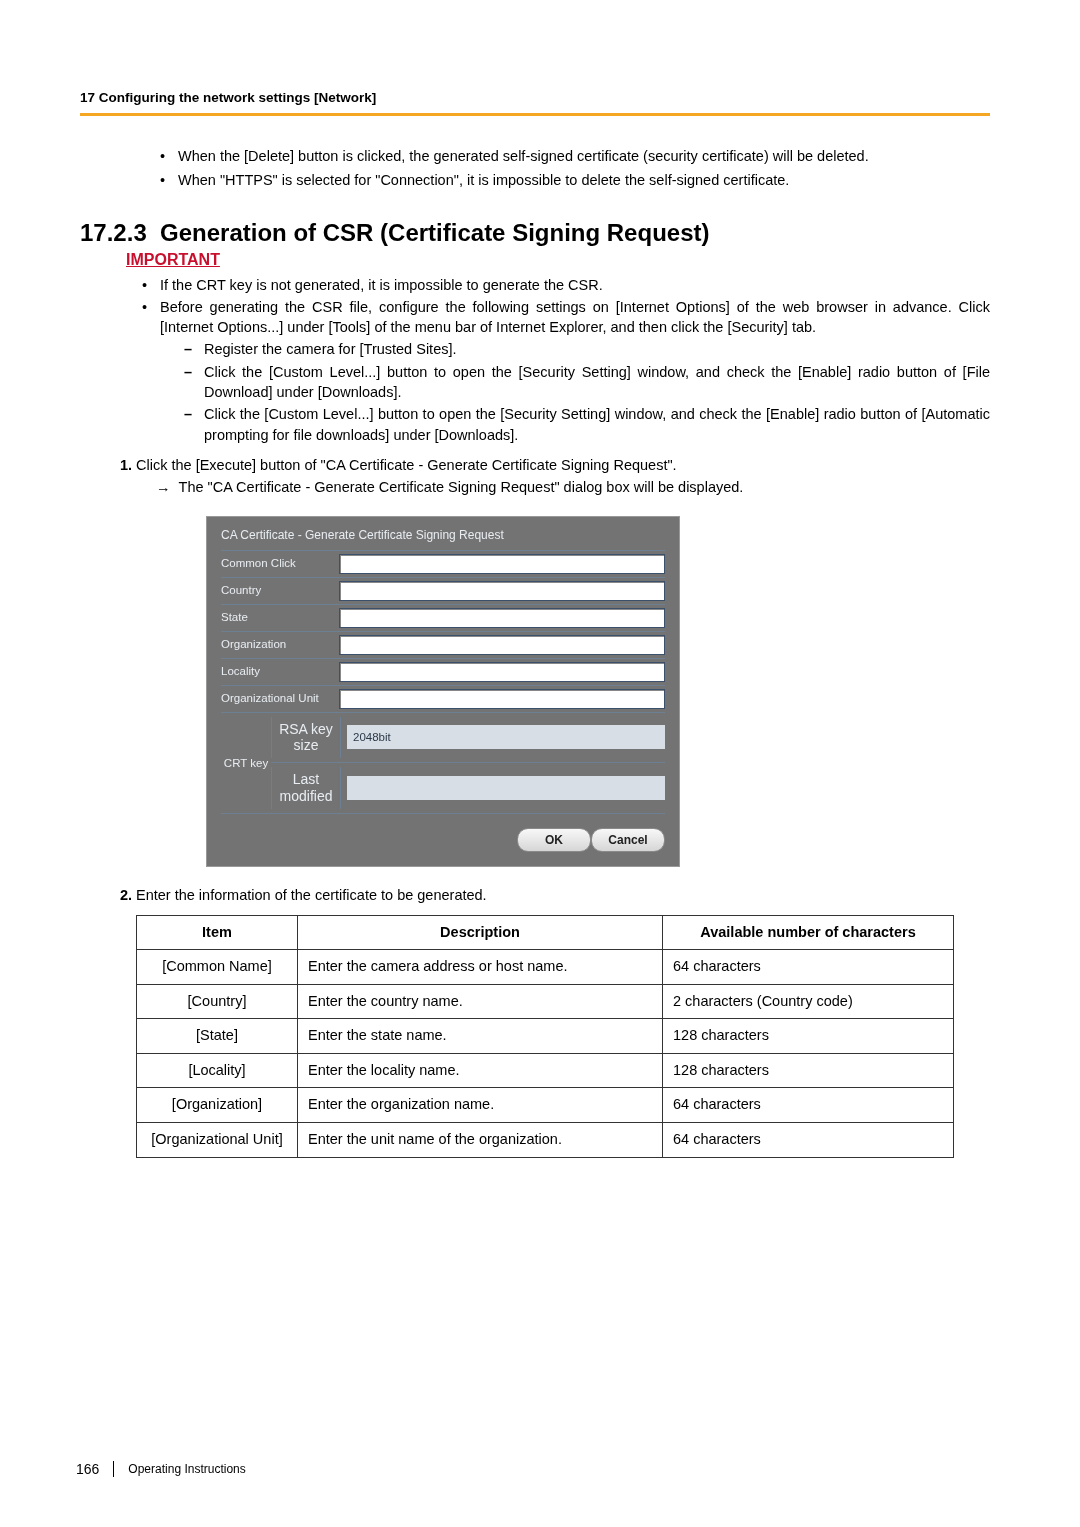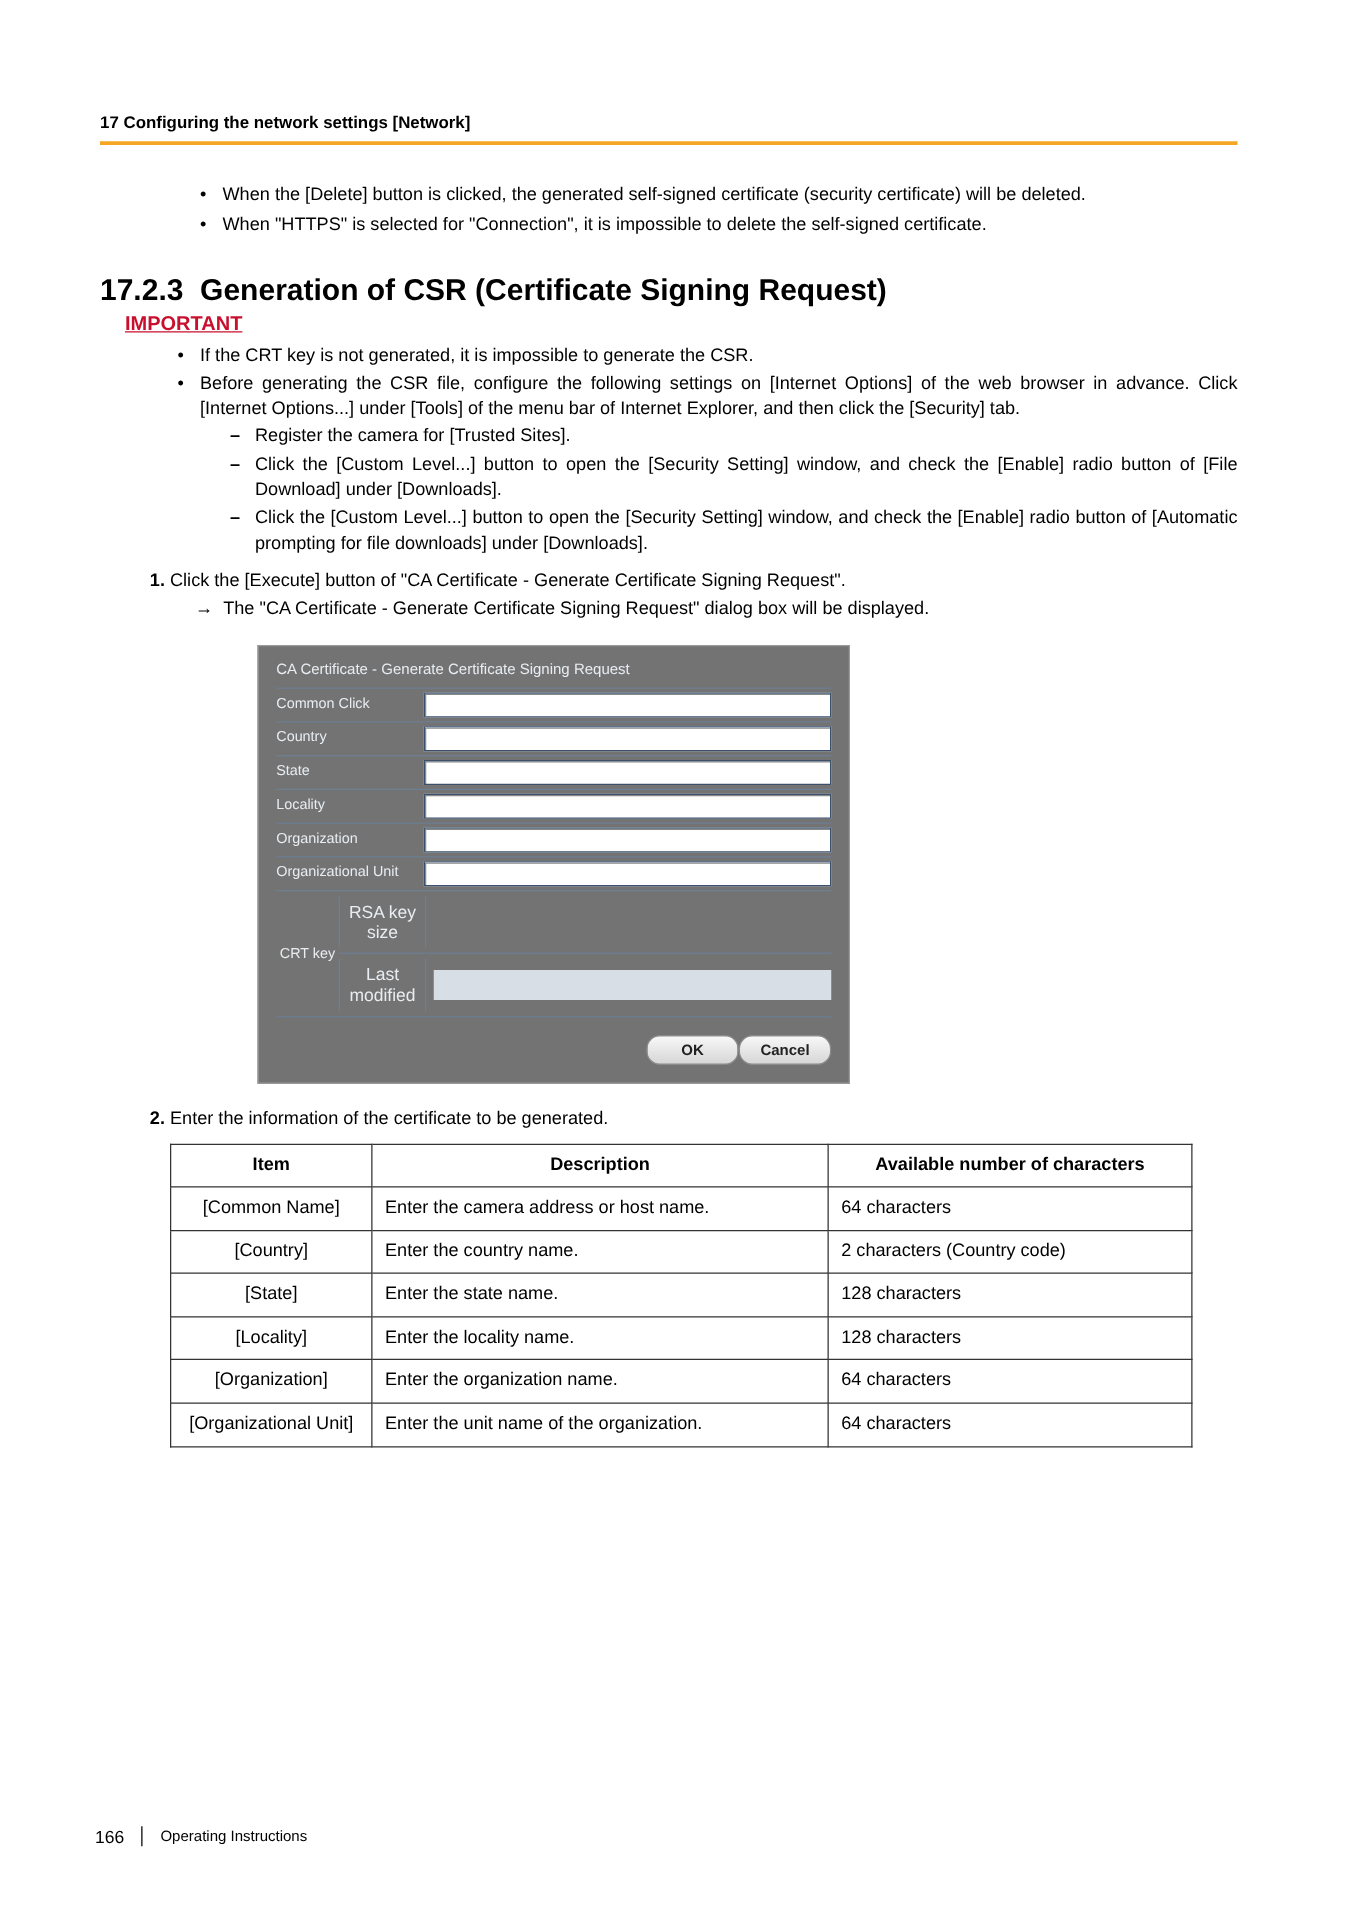--- a/index.html
+++ b/index.html
@@ -50,21 +50,21 @@
   h2.section {
     font-size: 24px;
     font-weight: bold;
     margin: 28px 0 4px 0;
   }
   .important {
     color: #c8102e;
     font-weight: bold;
     font-size: 16px;
     text-decoration: underline;
-    margin-left: 20px;
+    margin-left: 46px;
     margin-top: 4px;
     margin-bottom: 6px;
   }
   .imp-list {
     list-style: none;
     padding-left: 0;
     margin: 0 0 10px 60px;
   }
   .imp-list > li {
     position: relative;
@@ -300,37 +300,38 @@
           </div>
           <div class="dlg-row">
             <div class="dlg-label">Country</div>
             <div class="dlg-input"></div>
           </div>
           <div class="dlg-row">
             <div class="dlg-label">State</div>
             <div class="dlg-input"></div>
           </div>
           <div class="dlg-row">
+            <div class="dlg-label">Organization</div>
+            <div class="dlg-input"></div>
+          </div>
+          <div class="dlg-row">
             <div class="dlg-label">Locality</div>
-            <div class="dlg-input"></div>
-          </div>
-          <div class="dlg-row">
-            <div class="dlg-label">Organization</div>
             <div class="dlg-input"></div>
           </div>
           <div class="dlg-row">
             <div class="dlg-label">Organizational Unit</div>
             <div class="dlg-input"></div>
           </div>
 
           <div class="dlg-crt">
             <div class="dlg-crt-left">CRT key</div>
             <div class="dlg-crt-right">
               <div class="dlg-crt-sub">
                 <div class="dlg-crt-sublabel">RSA key size</div>
+                <div class="dlg-crt-val">2048bit</div>
               </div>
               <div class="dlg-crt-sub">
                 <div class="dlg-crt-sublabel">Last modified</div>
                 <div class="dlg-crt-val dim"></div>
               </div>
             </div>
           </div>
 
           <div class="dlg-bottom">
             <div class="dlg-btn">OK</div>

